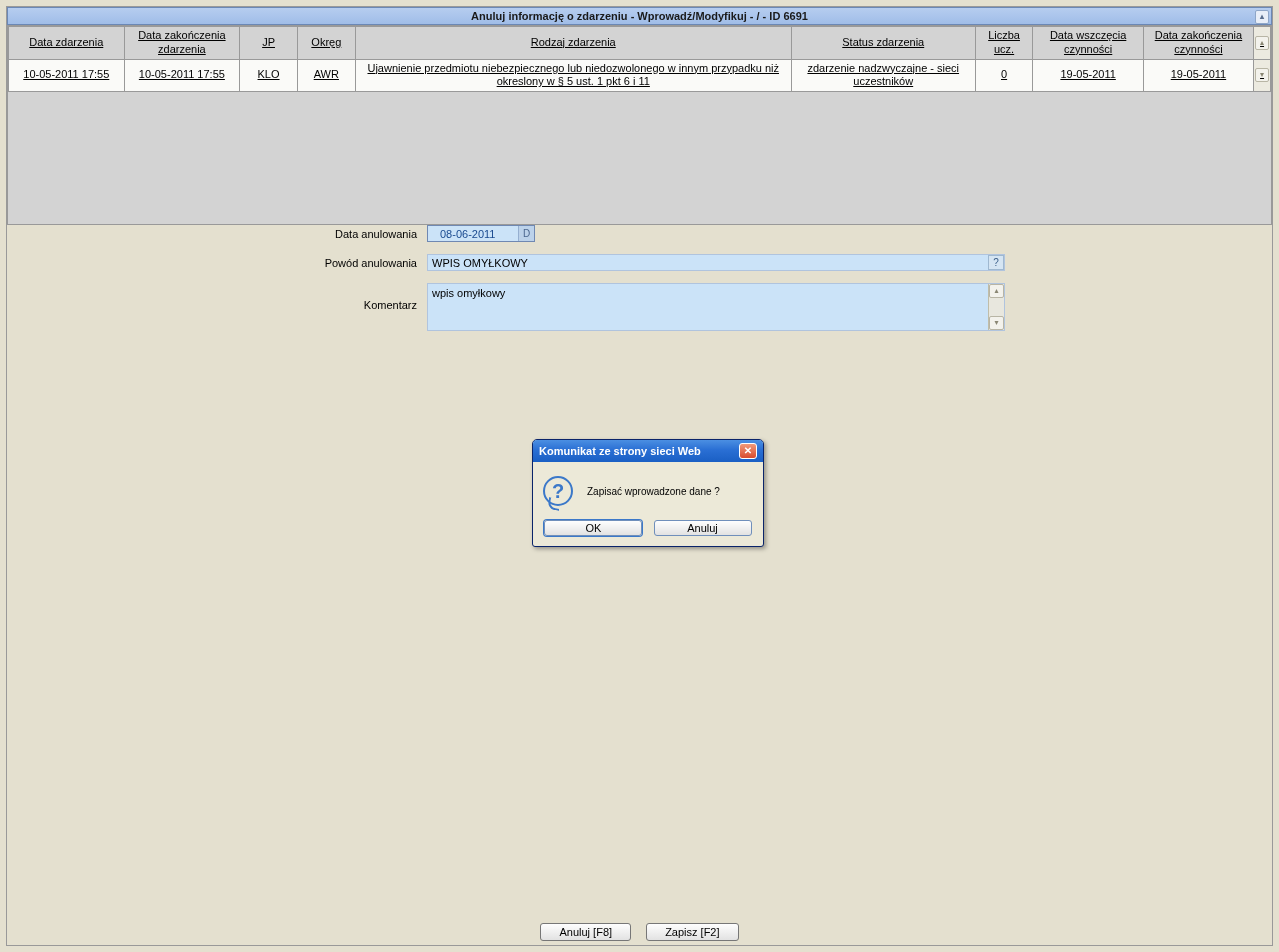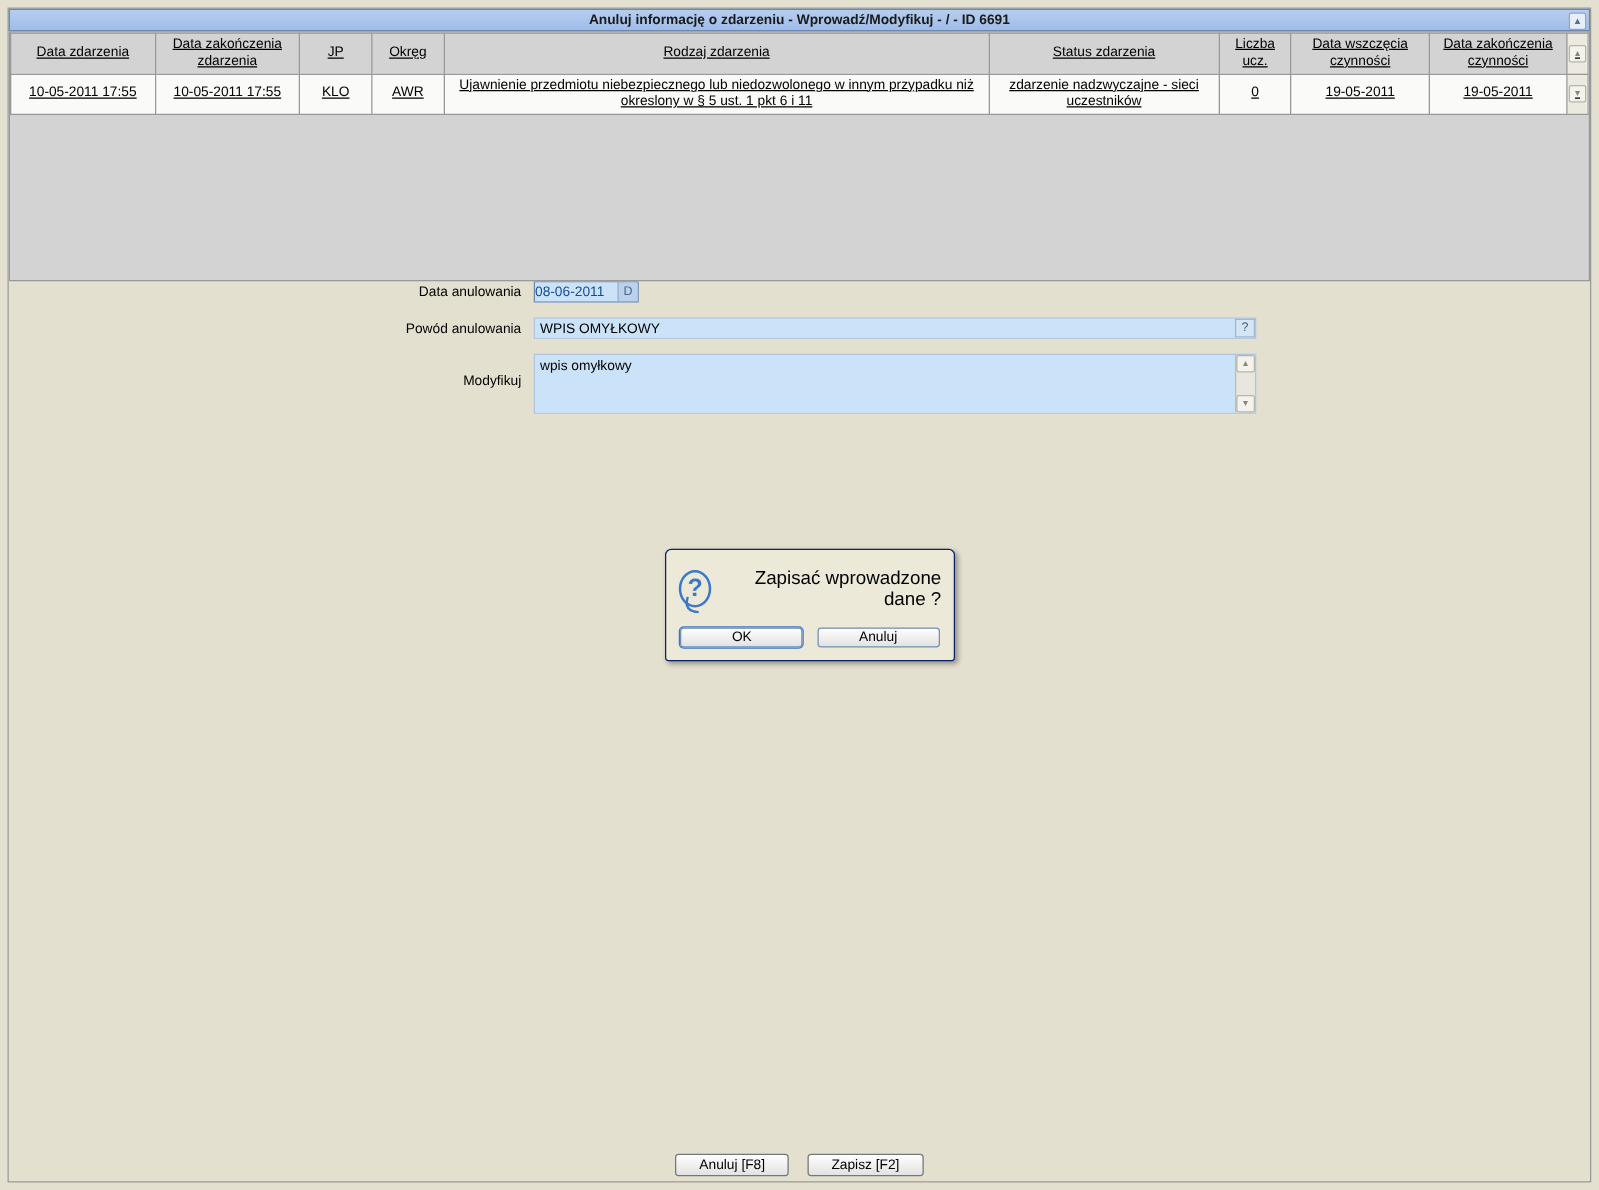--- a/index.html
+++ b/index.html
@@ -104,22 +104,22 @@
   flex: 0 0 auto;
 }
 .date-box {
   display: inline-flex;
   border: 1px solid #6f88b2;
   background: #cbe3f8;
 }
 .date-box input {
   border: none;
   background: #cbe3f8;
-  padding: 1px 0;
-  width: 66px;
+  padding: 1px 12px;
+  width: 90px;
   font: inherit;
   color: #1a4a8f;
 }
 .date-box .d-btn {
   width: 16px;
   background: #bcd2ea;
   border-left: 1px solid #95afd0;
   color: #4b668e;
   font-size: 10px;
   text-align: center;
@@ -257,21 +257,21 @@
 .q-icon::after {
   content: "";
   position: absolute;
   bottom: -6px; left: 3px;
   width: 10px; height: 10px;
   border-left: 2px solid #3b78c9;
   border-bottom: 2px solid #3b78c9;
   border-radius: 0 0 0 8px;
   transform: rotate(10deg);
 }
-.modal-msg { font-size: 15px; text-align: right; }
+.modal-msg { font-size: 10px; }
 .modal-btns {
   text-align: center;
   padding: 6px 0 10px 0;
 }
 .modal-btns button {
   font: inherit;
   padding: 1px 0;
   width: 98px;
   margin: 0 4px;
   background: linear-gradient(#fefefe,#e2e2e2);
@@ -358,40 +358,44 @@
       <div class="form-label">Powód anulowania</div>
       <div class="form-control">
         <span class="reason-box">
           <input type="text" value="WPIS OMYŁKOWY" style="">
           <span class="q-btn">?</span>
         </span>
       </div>
     </div>
 
     <div class="form-row">
-      <div class="form-label" style="padding-top:16px">Modyfikuj</div>
+      <div class="form-label" style="padding-top:16px">Komentarz</div>
       <div class="form-control">
         <div class="comment-box">
           <textarea style="">wpis omyłkowy</textarea>
           <div class="ta-sb">
             <div>▴</div>
             <div>▾</div>
           </div>
         </div>
       </div>
     </div>
 
   </div>
 
   <div class="footer">
     <button>Anuluj [F8]</button>
     <button>Zapisz [F2]</button>
   </div>
 
   <div class="modal">
+    <div class="modal-title">
+      <span>Komunikat ze strony sieci Web</span>
+      <span class="modal-close">✕</span>
+    </div>
     <div class="modal-body">
       <div class="q-icon">?</div>
       <div class="modal-msg">Zapisać wprowadzone dane ?</div>
     </div>
     <div class="modal-btns">
       <button class="primary">OK</button>
       <button>Anuluj</button>
     </div>
   </div>
 

